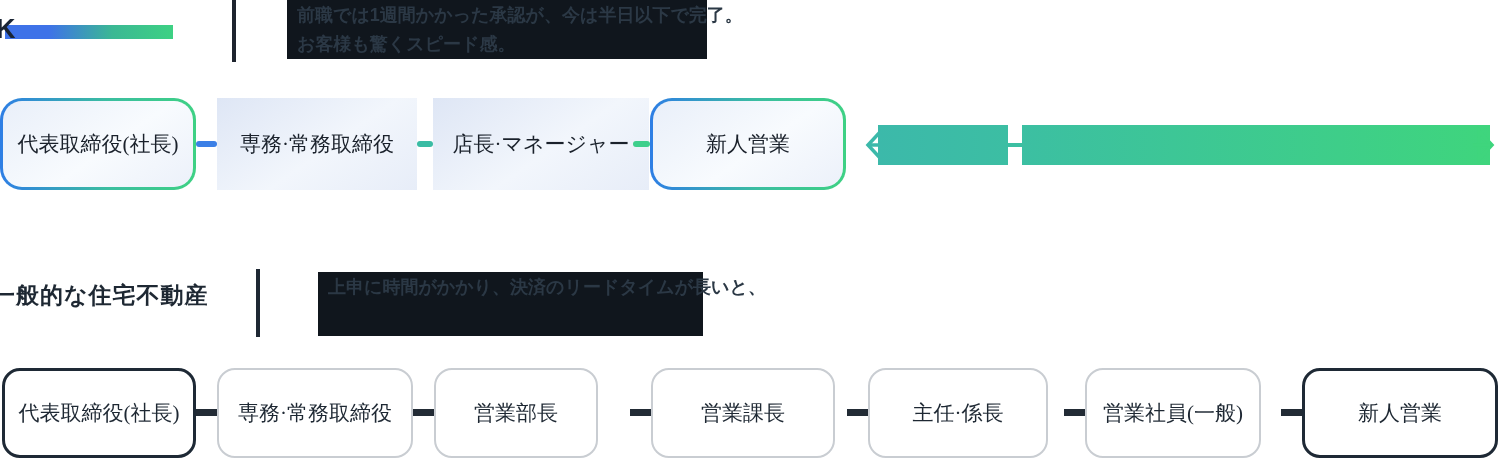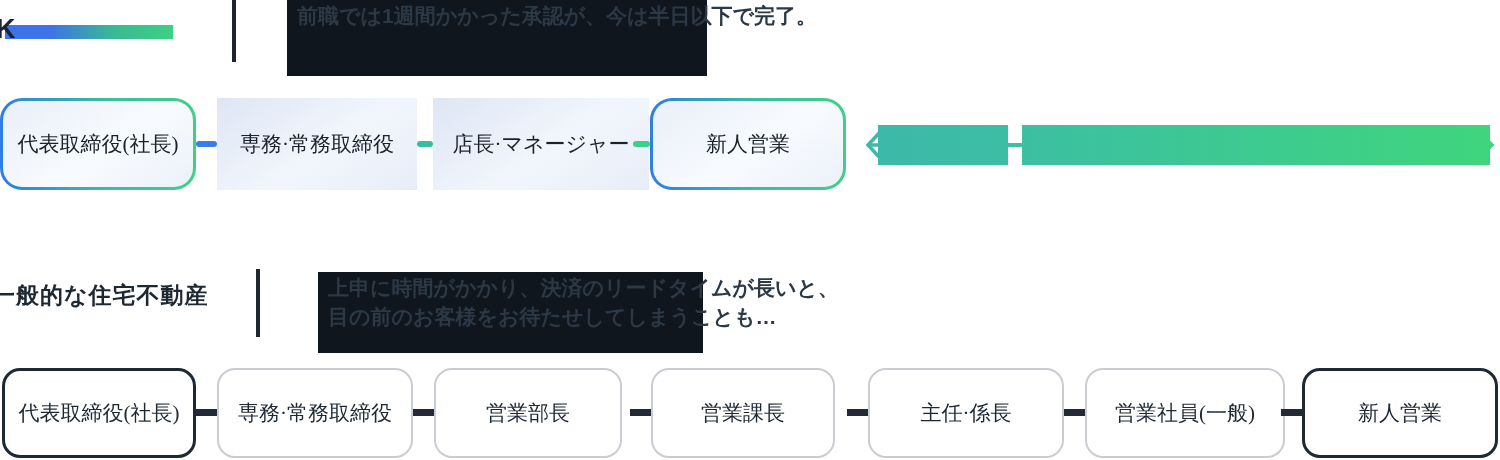--- a/index.html
+++ b/index.html
@@ -11,21 +11,21 @@
   .logo-bar{position:absolute;left:5px;top:25px;width:168px;height:14px;z-index:2;
     background:linear-gradient(90deg,#3E72E8 0%,#3E72E8 26%,#3BB894 64%,#3DD183 100%);}
 
   
   .divider-v{position:absolute;width:4px;background:#1E242E;}
   .divider-top{left:232px;top:0;height:62px;}
   .divider-bottom{left:256px;top:269px;height:68px;background:#1E2833;}
 
   
   .quote{position:absolute;background:#10161D;color:#2B3845;font-weight:700;
-    font-size:21px;line-height:29px;padding:1px 0 17px 10px;white-space:nowrap;}
+    font-size:18px;line-height:29px;padding:1px 0 0 10px;white-space:nowrap;}
   .quote-top{left:287px;top:0;width:410px;height:58px;}
   .quote-bottom{left:318px;top:272px;width:375px;height:63px;text-align:right;}
   .quote .ql{display:block;}
 
   
   .tnode{position:absolute;top:98px;height:92px;display:flex;align-items:center;justify-content:center;
     font-family:"Liberation Serif","DejaVu Serif",serif;font-size:21px;color:#1A212B;box-sizing:border-box;}
   .tnode.plain{background:linear-gradient(145deg,#DEE6F5 0%,#F2F6FC 55%,#E7EDF8 100%);}
   .tnode.grad{border:3px solid transparent;border-radius:22px;
     background:linear-gradient(145deg,#E9EFF9 0%,#F8FBFE 55%,#ECF1FA 100%) padding-box,
@@ -44,24 +44,24 @@
   .arrow-wrap{position:absolute;left:860px;top:116px;width:640px;height:58px;}
 
   
   .bnode{position:absolute;top:368px;height:90px;display:flex;align-items:center;justify-content:center;
     font-family:"Liberation Serif","DejaVu Serif",serif;font-size:21px;color:#1E2833;
     background:#ffffff;box-sizing:border-box;border-radius:18px;}
   .bnode.dark{border:3px solid #1E2935;}
   .bnode.gray{border:2px solid #C9CDD2;}
   .bn1{left:2px;width:194px;}
   .bn2{left:217px;width:196px;}
-  .bn3{left:434px;width:188px;}
+  .bn3{left:434px;width:164px;}
   .bn4{left:651px;width:184px;}
-  .bn5{left:868px;width:196px;}
-  .bn6{left:1085px;width:200px;}
+  .bn5{left:868px;width:180px;}
+  .bn6{left:1085px;width:176px;}
   .bn7{left:1302px;width:196px;}
 
   .bconn{position:absolute;top:409px;height:7px;background:#222B35;}
   .bc1{left:196px;width:21px;}
   .bc2{left:413px;width:21px;}
   .bc3{left:630px;width:21px;}
   .bc4{left:847px;width:21px;}
   .bc5{left:1064px;width:21px;}
   .bc6{left:1281px;width:21px;}
 
@@ -73,20 +73,21 @@
 
 <div class="stage">
 
   <span class="logo-k">K</span>
   <div class="logo-bar"></div>
 
   <div class="divider-v divider-top"></div>
 
   <div class="quote quote-top">
     <span class="ql">前職では1週間かかった承認が、今は半日以下で完了。</span>
+    <span class="ql">お客様も驚くスピード感。</span>
   </div>
 
   <div class="tnode grad tn1">
     <span>代表取締役(社長)</span>
   </div>
   <div class="tconn tc1" style="background: rgb(59, 127, 230);"></div>
   <div class="tnode plain tn2">
     <span>専務·常務取締役</span>
   </div>
   <div class="tconn tc2" style="background: rgb(58, 188, 164);"></div>
@@ -119,21 +120,20 @@
       <path d="M613 29 H632" fill="none" stroke="#3FD57D" stroke-width="3.5"></path>
     </svg>
   </div>
 
   <div class="bottom-label">一般的な住宅不動産</div>
 
   <div class="divider-v divider-bottom"></div>
 
   <div class="quote quote-bottom">
     <span class="ql">上申に時間がかかり、決済のリードタイムが長いと、</span>
-    <span class="ql">目の前のお客様をお待たせしてしまうことも…</span>
   </div>
 
   <div class="bnode dark bn1">
     <span>代表取締役(社長)</span>
   </div>
   <div class="bconn bc1"></div>
   <div class="bnode gray bn2">
     <span>専務·常務取締役</span>
   </div>
   <div class="bconn bc2"></div>

